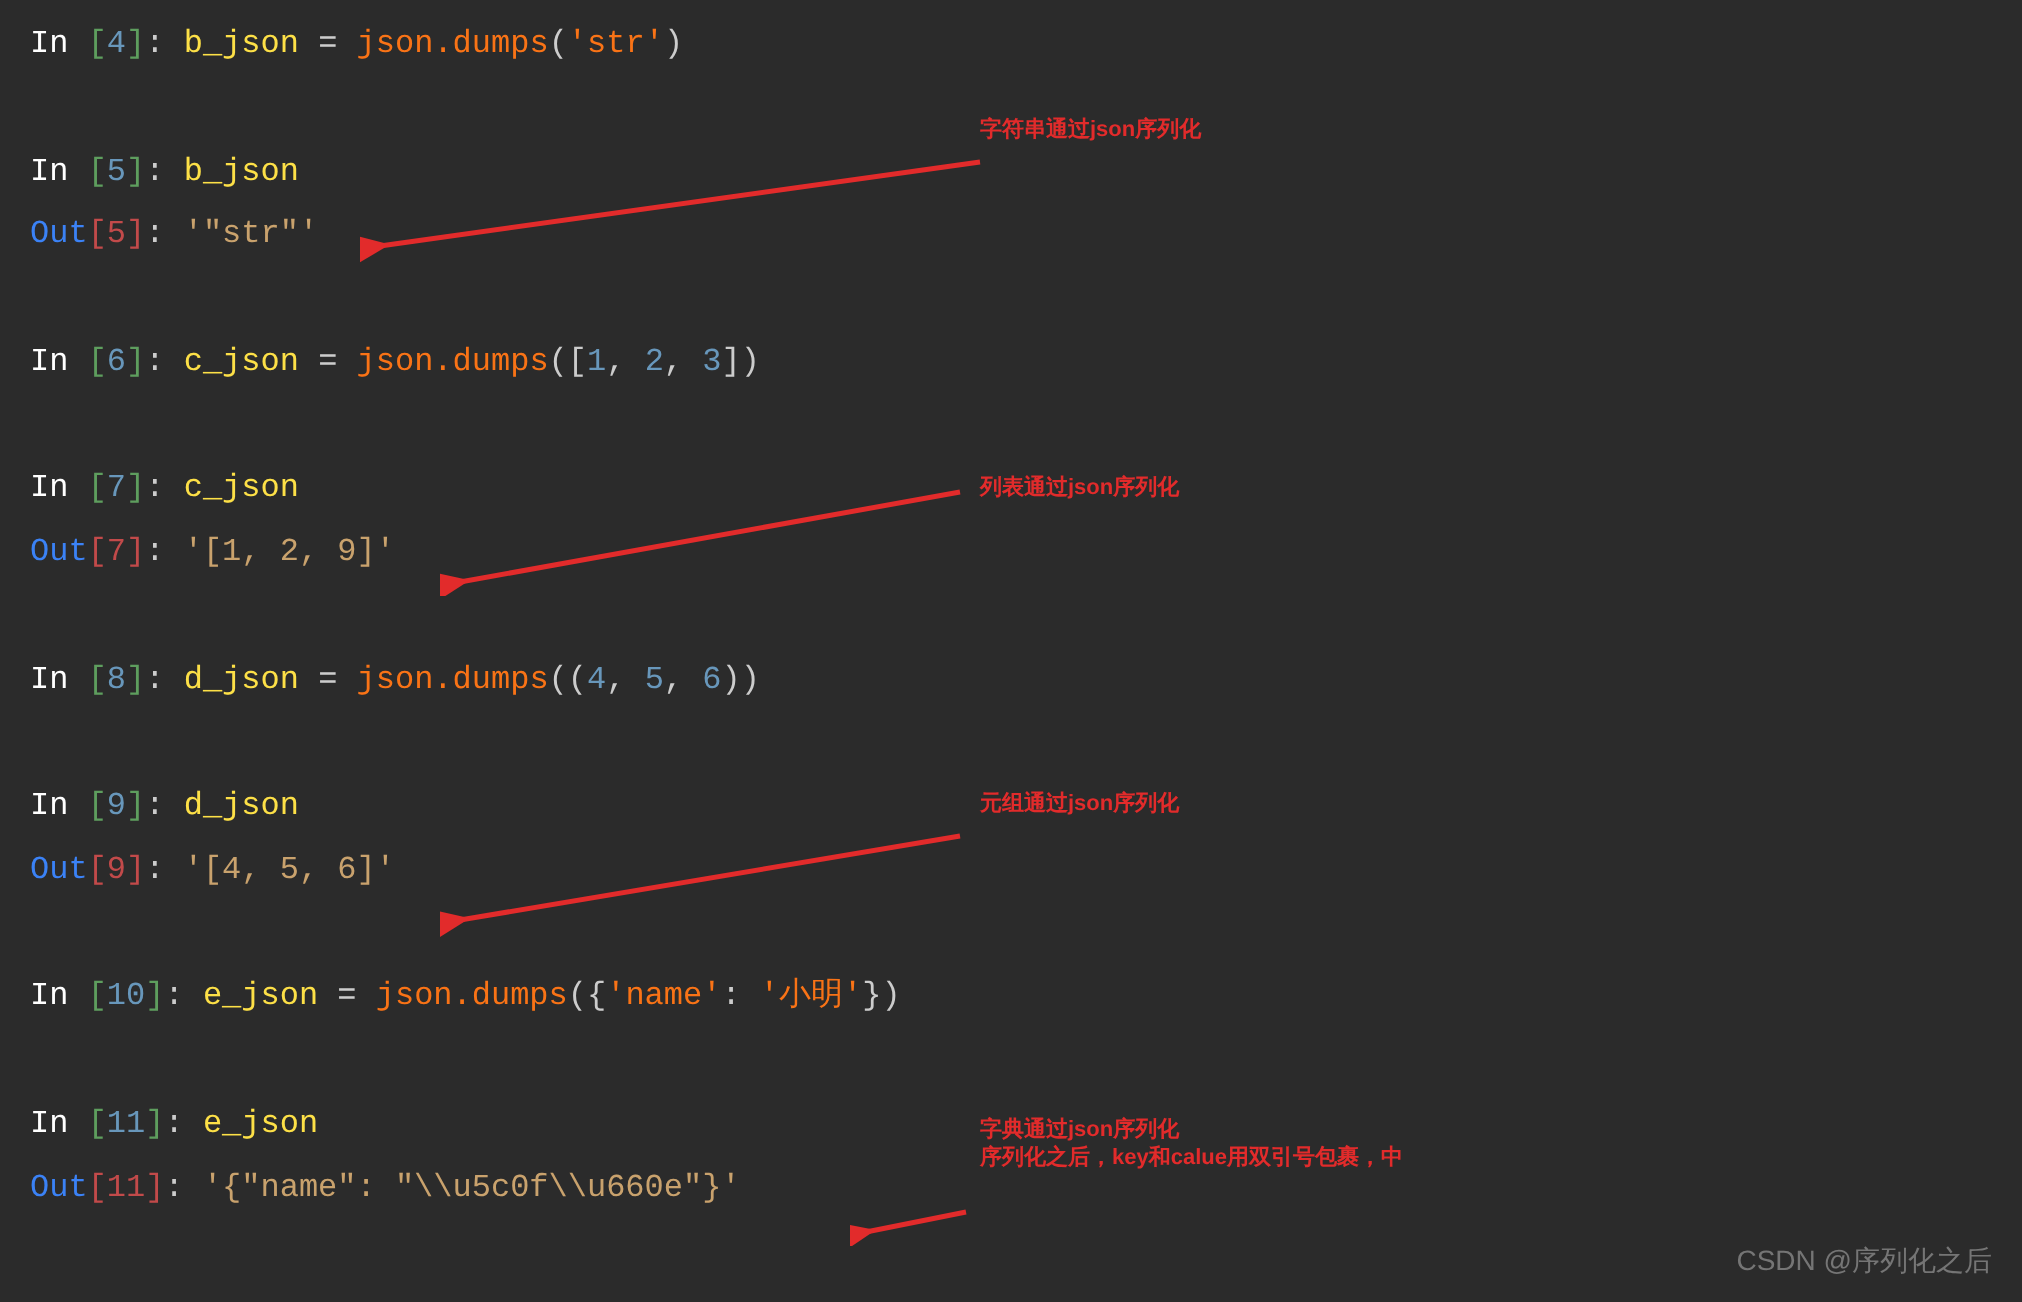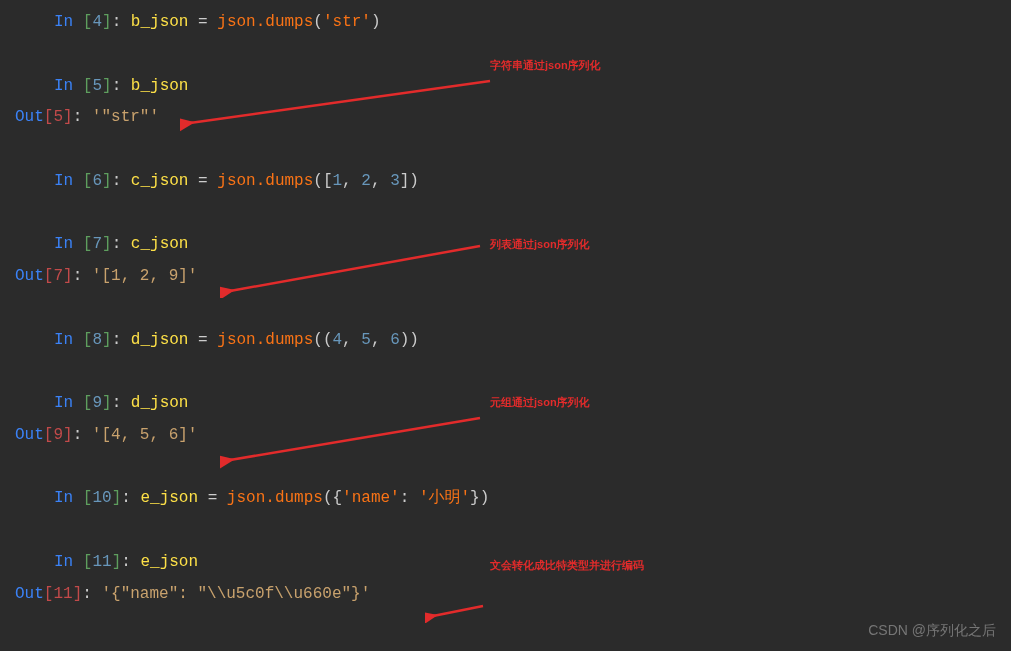--- a/index.html
+++ b/index.html
@@ -16,21 +16,21 @@
       box-sizing: border-box;
     }
     .code-line {
       margin-bottom: 6px;
       white-space: pre;
       position: relative;
     }
     .block-gap {
       height: 32px;
     }
-    .prompt-in { color: #3b82f6; margin-left: 39px; }
+    .prompt-in { color: #ffffff; }
     .prompt-out { color: #3b82f6; }
     .bracket { color: #5e9e5e; }
     .bracket-out { color: #c24a4a; }
     .number-idx { color: #6897bb; }
     .number-idx-out { color: #c24a4a; }
     .colon { color: #cccccc; }
     .var { color: #fde047; }
     .eq { color: #cccccc; }
     .ident { color: #f97316; }
     .paren { color: #cccccc; }
@@ -100,21 +100,22 @@
 <div class="block-gap"></div>
 
 <div class="code-line"><span class="prompt-in">In </span><span class="bracket">[</span><span class="number-idx">11</span><span class="bracket">]</span><span class="colon">: </span><span class="var">e_json</span></div>
 
 <div class="code-line"><span class="prompt-out">Out</span><span class="bracket-out">[</span><span class="number-idx-out">11</span><span class="bracket-out">]</span><span class="colon">: </span><span class="output-text">'{"name": "\\u5c0f\\u660e"}'</span></div>
 
 <div class="annotation" style="top:58px; left:490px;">字符串通过json序列化</div>
 <div class="annotation" style="top:237px; left:490px;">列表通过json序列化</div>
 <div class="annotation" style="top:395px; left:490px;">元组通过json序列化</div>
 <div class="annotation" style="top:558px; left:490px; width:400px;">
-  <div>文会转化成比特类型并进行编码</div>
+  <div>字典通过json序列化</div>
+  <div>序列化之后，key和calue用双引号包裹，中</div>
 </div>
 
 <svg class="arrow" style="top:78px; left:180px; width:320px; height:55px;">
   <defs>
       <marker id="ah1" markerWidth="12" markerHeight="10" refX="2" refY="5" orient="auto">
         <polygon points="12,0 0,5 12,10" fill="#e22b2b"></polygon>
       </marker>
     </defs>
   <line x1="310" y1="3" x2="10" y2="45" stroke="#e22b2b" stroke-width="2.5" marker-end="url(#ah1)"></line>
 </svg>

